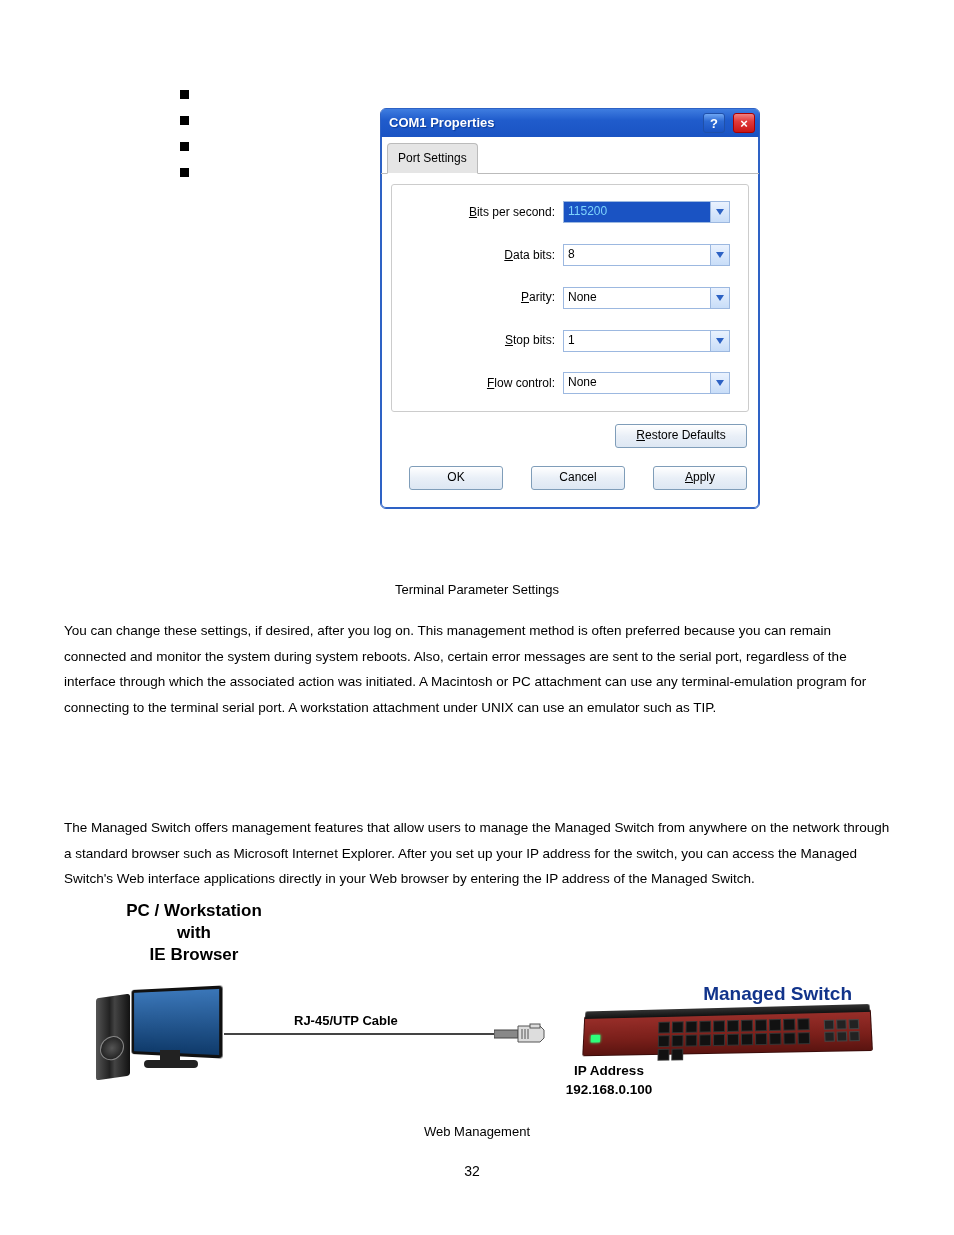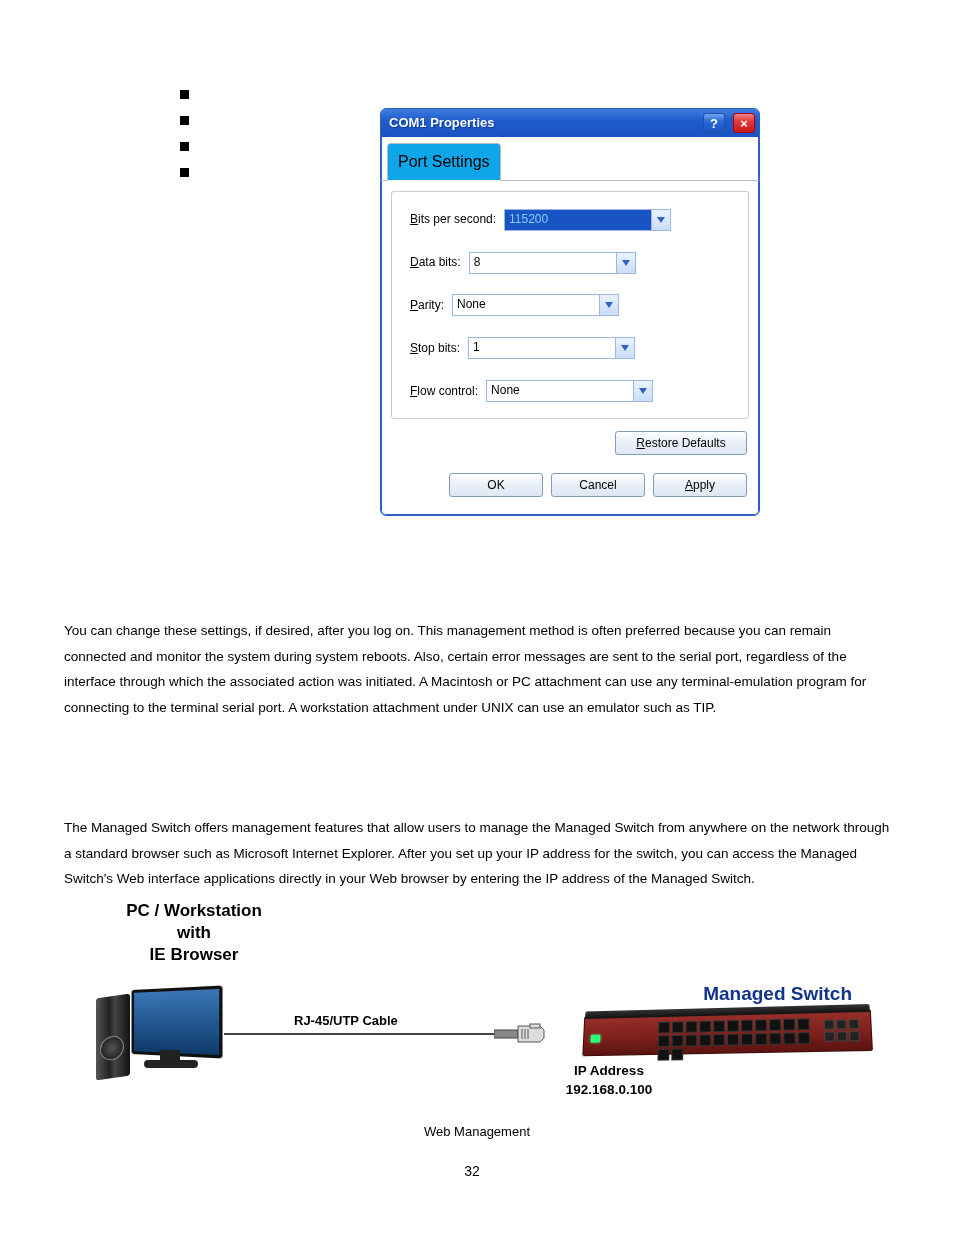--- a/index.html
+++ b/index.html
@@ -82,33 +82,34 @@
   .tab-strip {
     padding: 6px 6px 0 6px;
     border-bottom: 1px solid #bbb;
     display: flex;
   }
   .tab {
     border: 1px solid #bbb;
     border-bottom: 1px solid #fff;
     border-radius: 4px 4px 0 0;
     padding: 3px 10px;
-    font-size: 16px;
-    background: #0ea5e9;
+    font-size: 12px;
+    background: #e5e5e5;
     margin-bottom: -1px;
   }
   .fieldset {
     margin: 10px 10px 8px 10px;
     border: 1px solid #ccc;
     border-radius: 3px;
     padding: 16px 18px 14px 18px;
   }
   .fld-row {
     display: flex;
     align-items: center;
+    justify-content: flex-end;
     gap: 8px;
     margin-bottom: 20px;
     font-size: 12px;
   }
   .fld-row:last-child { margin-bottom: 0; }
   .fld-label { text-align: right; }
   .fld-label u { text-decoration: underline; }
   .combo {
     display: flex;
     width: 165px;
@@ -148,21 +149,21 @@
     background: linear-gradient(#fff, #e9eff7 50%, #dde7f3);
     display: inline-flex;
     align-items: center;
     justify-content: center;
     padding: 0 10px;
   }
   .btn.restore { min-width: 110px; }
   .dlg-footer {
     display: flex;
     justify-content: flex-end;
-    gap: 8px;
+    gap: 28px;
     padding: 10px 12px 10px 12px;
     border-top: 0;
   }
 
   .caption {
     position: absolute;
     left: 0; right: 0;
     text-align: center;
     font-size: 13px;
   }
@@ -432,20 +433,21 @@
       <div class="dlg-footer">
         <div class="btn">OK</div>
         <div class="btn">Cancel</div>
         <div class="btn">
             <span><u>A</u><span>pply</span></span>
           </div>
       </div>
     </div>
   </div>
 
+  <div class="caption c1">Terminal Parameter Settings</div>
 
   <div class="para-block p1">You can change these settings, if desired, after you log on. This management method is often preferred because you can remain connected and monitor the system during system reboots. Also, certain error messages are sent to the serial port, regardless of the interface through which the associated action was initiated. A Macintosh or PC attachment can use any terminal-emulation program for connecting to the terminal serial port. A workstation attachment under UNIX can use an emulator such as TIP.</div>
   <div class="para-block p2">The Managed Switch offers management features that allow users to manage the Managed Switch from anywhere on the network through a standard browser such as Microsoft Internet Explorer. After you set up your IP address for the switch, you can access the Managed Switch's Web interface applications directly in your Web browser by entering the IP address of the Managed Switch.</div>
 
   <div class="fig2">
     <div class="pc-label">
       <span>PC / Workstation</span><br>
       <span>with</span><br>
       <span>IE Browser</span>
     </div>

